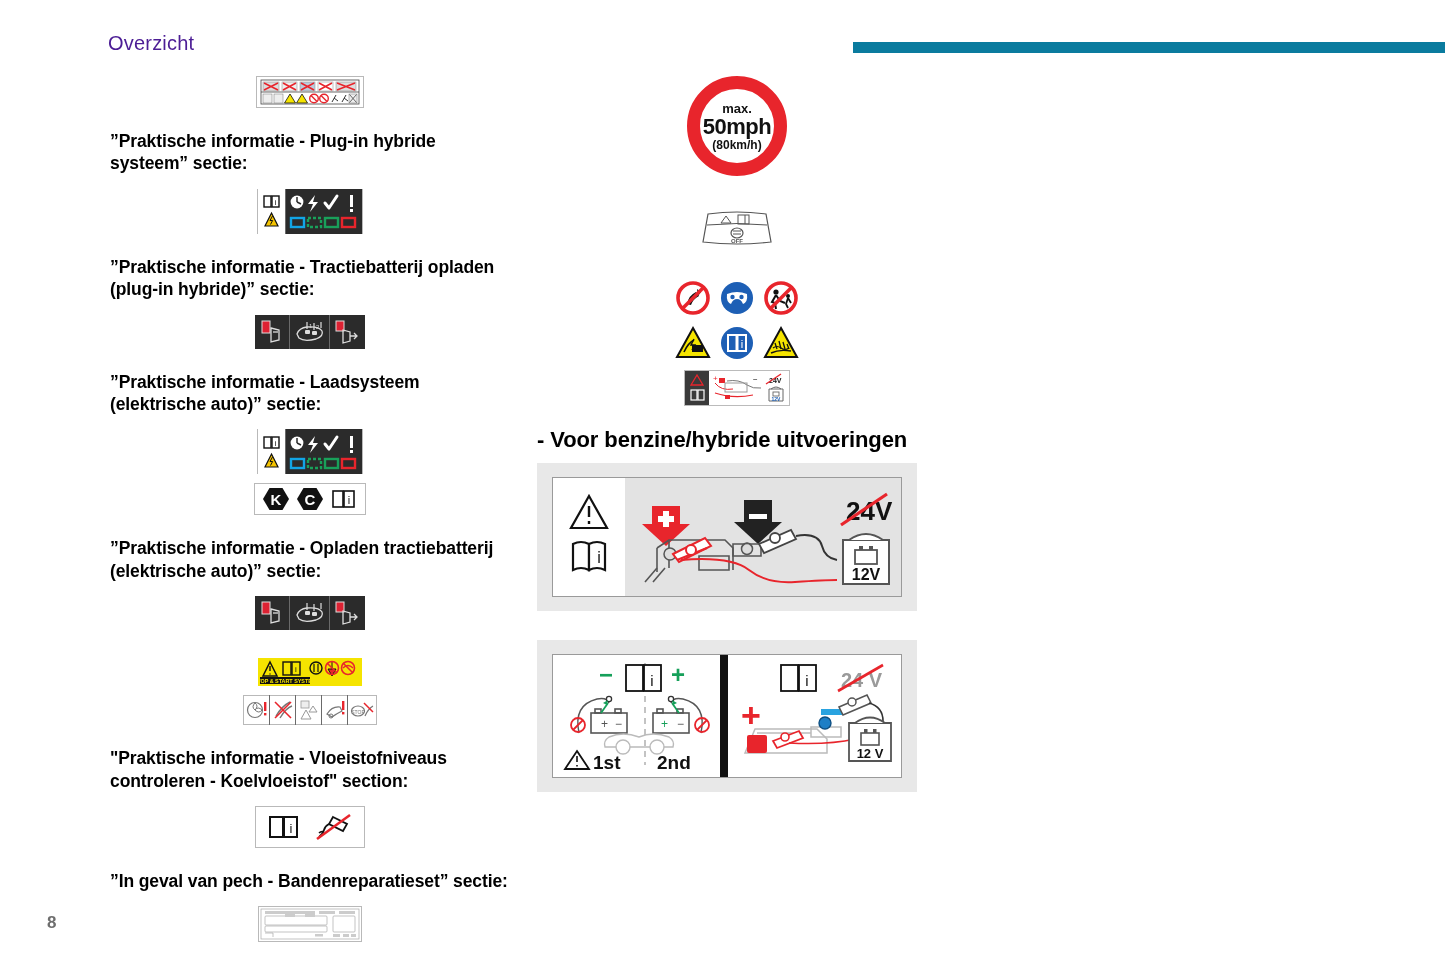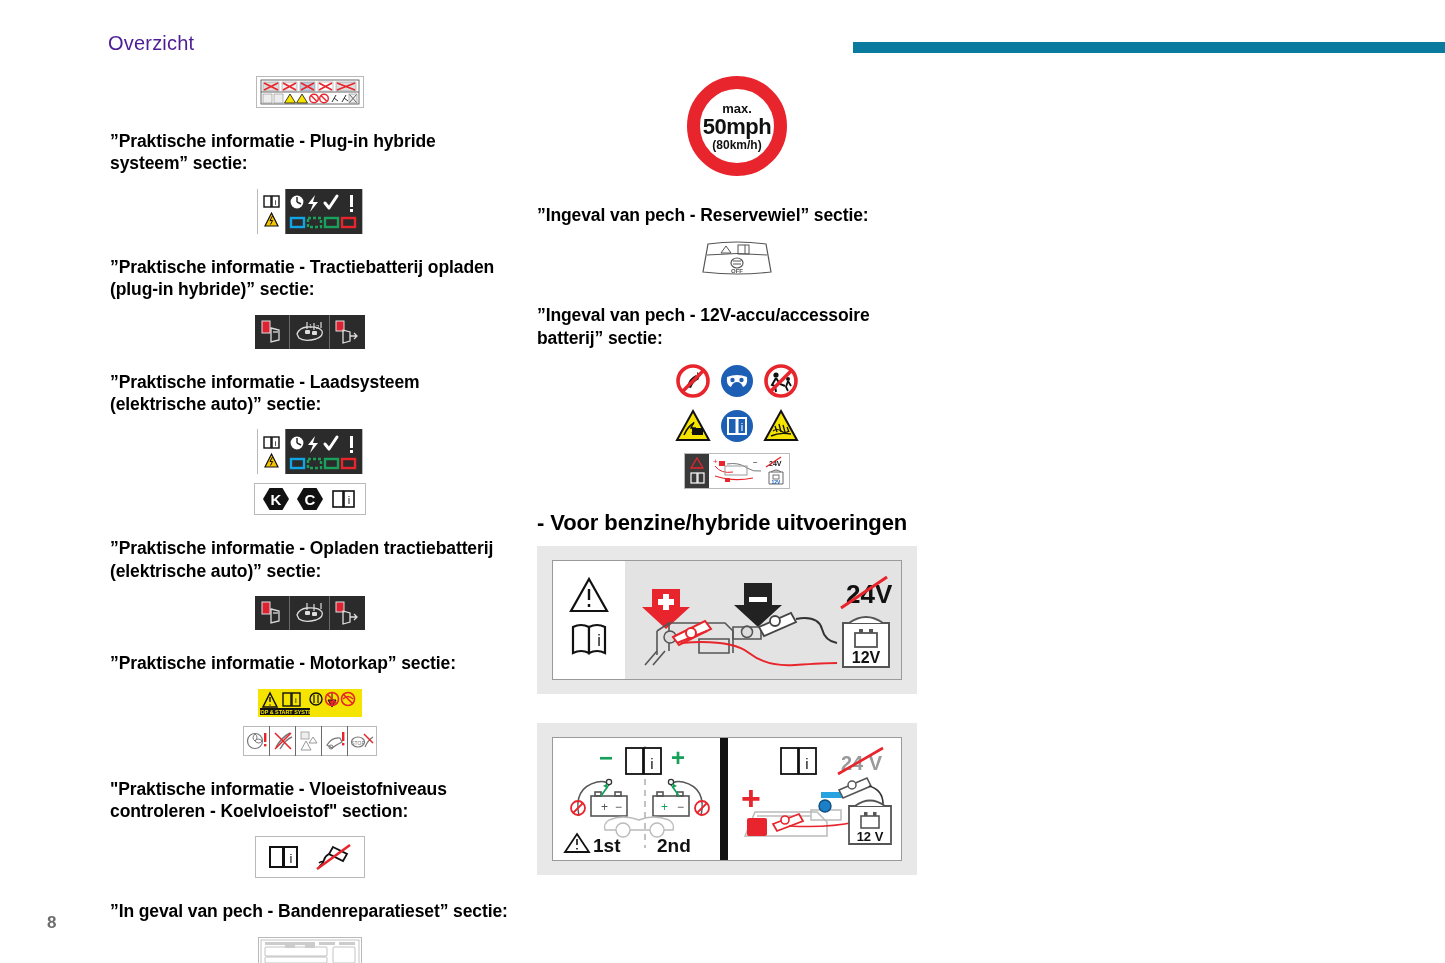--- a/index.html
+++ b/index.html
@@ -276,21 +276,20 @@
       <div class="cell" style="width:34px;height:34px;">
         <svg width="28" height="28" viewBox="0 0 28 28">
           <rect x="3" y="3" width="8" height="10" fill="#d23" stroke="#ddd" stroke-width="1"></rect>
           <path d="M10 12 l7 2 v9 l-7 2 z" fill="none" stroke="#ddd" stroke-width="1.3"></path>
           <path d="M17 18 h7 M21 15 l3 3 l-3 3" stroke="#ddd" stroke-width="1.3" fill="none"></path>
         </svg>
       </div>
     </div>
   </div>
   <div class="gap-m"></div>
-  <div class="heading">”Praktische informatie - Motorkap” sectie:</div>
 
   <div class="gap-m"></div>
 
   <div class="icongroup">
     <div style="width:104px;height:28px;background:#f5e400;display:flex;align-items:center;position:relative;">
       <svg width="104" height="28" viewBox="0 0 104 28">
         <rect width="104" height="28" fill="#f5e400"></rect>
         <polygon points="12,4 19,18 5,18" fill="none" stroke="#111" stroke-width="1.5"></polygon>
         <path d="M12 8 v5 M12 15.4 v1.2" stroke="#111" stroke-width="1.4"></path>
         <g stroke="#111" stroke-width="1.4" fill="#f5e400">
@@ -423,41 +422,39 @@
 
   <div class="icongroup" style="margin-top:0;">
     <div class="speedsign">
       <div class="s1">max.</div>
       <div class="s2">50mph</div>
       <div class="s3">(80km/h)</div>
     </div>
   </div>
 
   <div class="gap-l"></div>
-  <div class="heading">”Ingeval van pech - Reservewiel” sectie:</div>
 
   <div class="gap-m"></div>
 
   <div class="icongroup">
     <div>
       <svg width="74" height="36" viewBox="0 0 74 36">
         <path d="M8 4 q29 -4 58 0 l5 28 q-34 4 -68 0 z" fill="#fff" stroke="#555" stroke-width="1.2"></path>
         <path d="M7 15 q30 -3 60 0" fill="none" stroke="#555" stroke-width="1"></path>
         <polygon points="26,6 31,13 21,13" fill="none" stroke="#555" stroke-width="1"></polygon>
         <rect x="38" y="5" width="11" height="9" fill="none" stroke="#555" stroke-width="1"></rect>
         <line x1="45" y1="5" x2="45" y2="14" stroke="#555" stroke-width="1"></line>
         <ellipse cx="37" cy="23" rx="6" ry="5" fill="none" stroke="#555" stroke-width="1.2"></ellipse>
         <path d="M33 21 h8 M33 24 h8" stroke="#555" stroke-width="1"></path>
         <text x="37" y="33" font-size="6" text-anchor="middle" fill="#555" font-weight="bold" font-family="Liberation Sans, sans-serif">OFF</text>
       </svg>
     </div>
   </div>
 
   <div class="gap-l"></div>
-  <div class="heading">”Ingeval van pech - 12V-accu/accessoire batterij” sectie:</div>
 
   <div class="gap-m"></div>
 
   <div class="icongroup" style="gap:8px;">
     <div>
       <svg width="36" height="36" viewBox="0 0 36 36">
         <circle cx="18" cy="18" r="15" fill="#fff" stroke="#e8252c" stroke-width="3.6"></circle>
         <path d="M12 24 q2 -9 9 -12 l3 4 q-6 3 -8 9 z" fill="#111"></path>
         <path d="M22 9 l4 3 -3 4" fill="#111"></path>
         <line x1="7" y1="29" x2="29" y2="7" stroke="#e8252c" stroke-width="3.6"></line>

